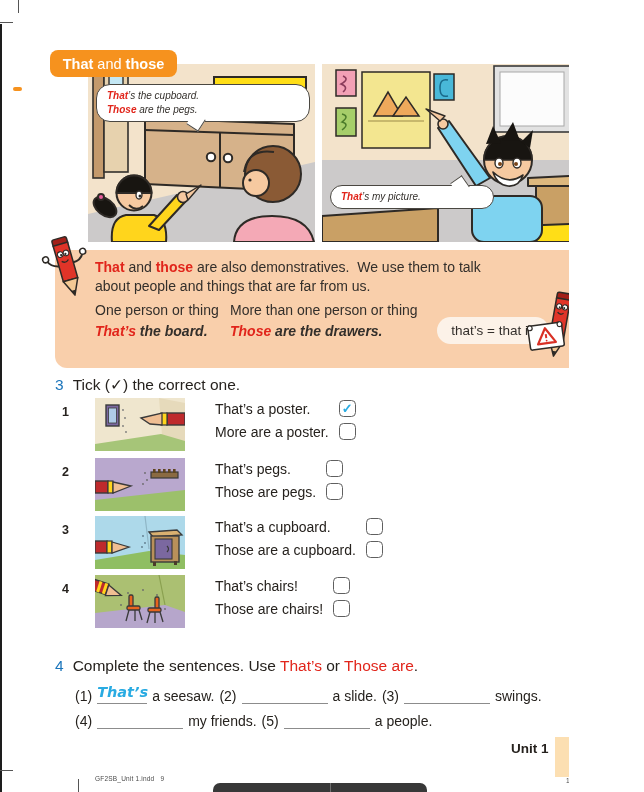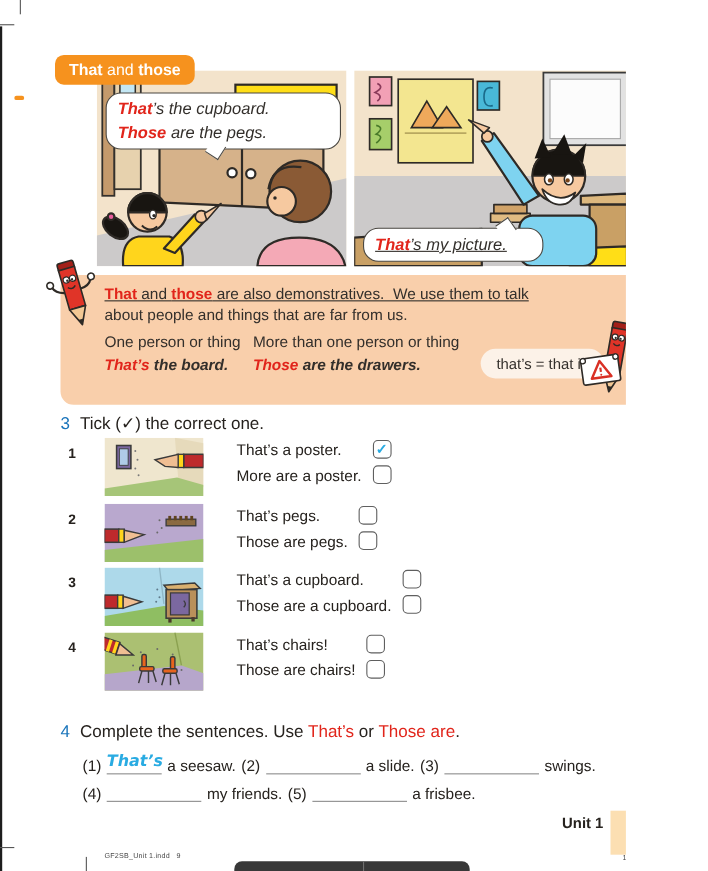--- a/index.html
+++ b/index.html
@@ -19,33 +19,33 @@
          color:#fff;font-size:14.5px;display:flex;align-items:center;justify-content:center;z-index:5;}
   .badge .bold{font-weight:bold;}
 
   
   .panel{position:absolute;display:block;}
   .p1{left:88px;top:64px;width:227px;height:178px;}
   .p2{left:322px;top:64px;width:248px;height:178px;}
 
   
   .bubble{position:absolute;background:#fff;border:1.6px solid #4a4741;border-radius:14px;
-          font-size:15px;font-style:italic;line-height:1.4;padding:4px 10px;z-index:6;}
+          font-size:10px;font-style:italic;line-height:1.4;padding:4px 10px;z-index:6;}
   .bubble .kw{color:#E1251B;font-weight:bold;}
   .b1{left:96px;top:84px;width:192px;}
   .b1 .tail{position:absolute;left:92px;bottom:-8px;width:13px;height:13px;background:#fff;
             border-right:1.6px solid #4a4741;border-bottom:1.6px solid #4a4741;transform:rotate(33deg);}
-  .b2{left:330px;top:207px;width:142px;text-decoration:underline;}
+  .b2{left:330px;top:185px;width:142px;}
   .b2 .tail{position:absolute;right:26px;top:-8px;width:13px;height:13px;background:#fff;
             border-left:1.6px solid #4a4741;border-top:1.6px solid #4a4741;transform:rotate(55deg);}
 
   
   .rulebox{left:55px;top:250px;width:545px;height:118px;background:#F9CFAB;border-radius:12px;font-size:14px;}
   .rulebox .kw{color:#E1251B;font-weight:bold;}
-  .rb-line1{position:absolute;left:40px;top:9px;text-decoration:underline;}
+  .rb-line1{position:absolute;left:40px;top:9px;}
   .rb-line2{position:absolute;left:40px;top:28px;}
   .rb-h1{position:absolute;left:40px;top:52px;}
   .rb-h2{position:absolute;left:175px;top:52px;}
   .rb-e1{position:absolute;left:40px;top:73px;font-style:italic;font-weight:bold;}
   .rb-e2{position:absolute;left:175px;top:73px;font-style:italic;font-weight:bold;text-align:right;}
   .pill{position:absolute;left:382px;top:67px;width:112px;height:27px;background:#FCF2E8;border-radius:14px;
         display:flex;align-items:center;justify-content:center;font-size:13.5px;}
   .pencil1{left:36px;top:234px;width:64px;height:70px;z-index:7;}
   .pencil2{left:524px;top:290px;width:62px;height:80px;z-index:7;}
 
@@ -410,21 +410,21 @@
     <span>(3)</span>
     <span class="blank"></span>
     <span>swings.</span>
   </div>
   <div class="ex4-line l2">
     <span>(4)</span>
     <span class="blank"></span>
     <span>my friends.</span>
     <span>(5)</span>
     <span class="blank"></span>
-    <span>a frisbee.</span>
+    <span>a people.</span>
   </div>
 
   <div class="abs unit">Unit 1</div>
   <div class="abs pagetab">9</div>
   <div class="abs imprint imp-l pre">GF2SB_Unit 1.indd   9</div>
   <div class="abs imprint imp-r pre">17/10/2018   11:28</div>
   <div class="abs bottombar">
       <div class="div"></div>
     </div>
 

